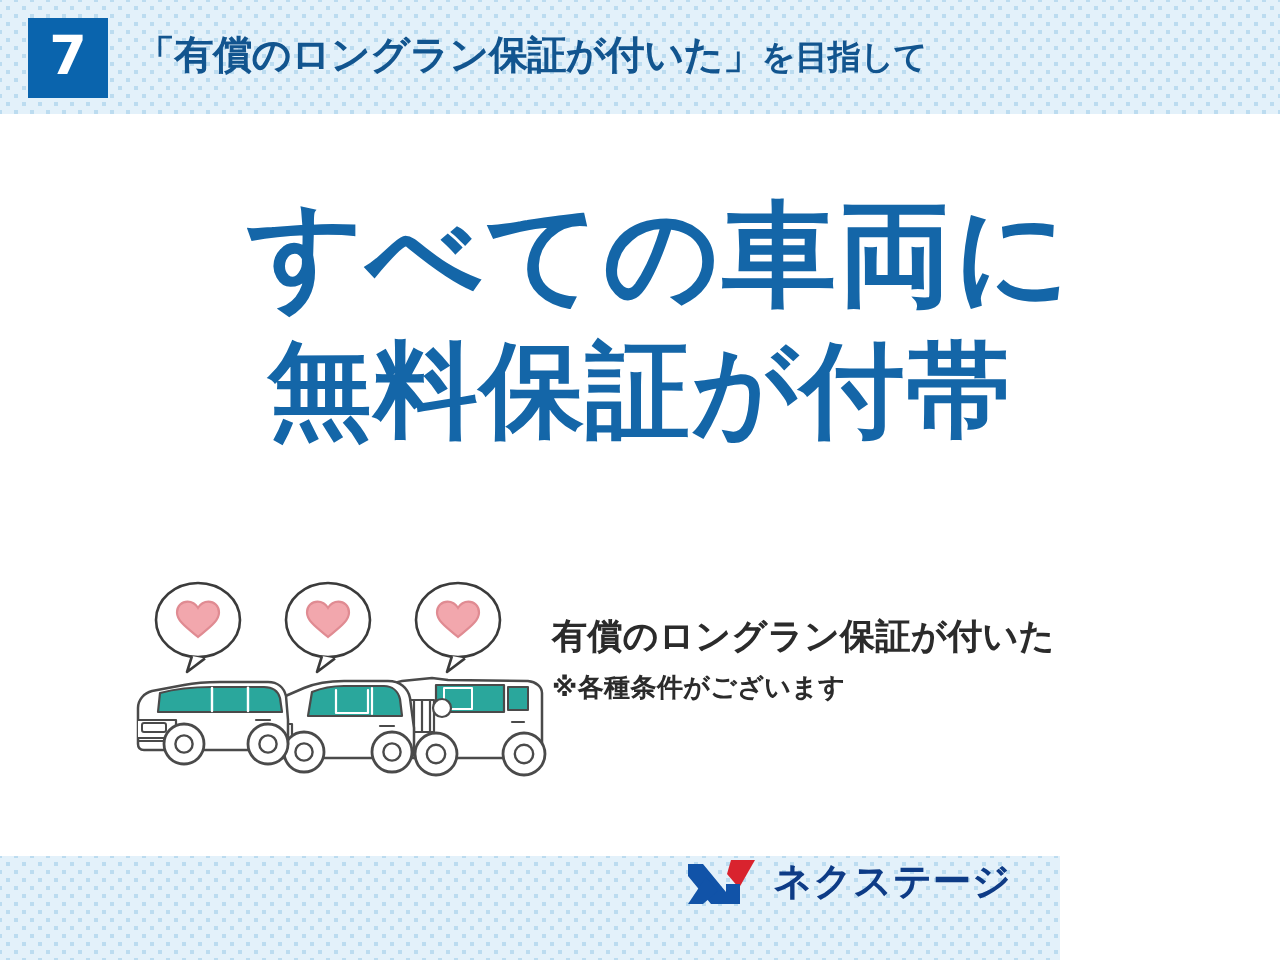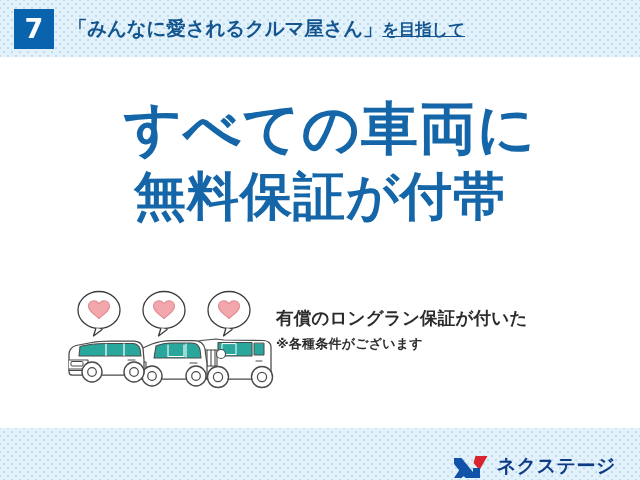--- a/index.html
+++ b/index.html
@@ -64,21 +64,20 @@
     margin-left: 14px;
     color: #12558f;
     font-size: 19.5px;
     font-weight: bold;
     letter-spacing: -0.2px;
     white-space: nowrap;
     line-height: 1;
   }
   .header-title .small {
     font-size: 16.5px;
-    text-decoration: underline;
   }
 
   
   .headline {
     position: absolute;
     left: 0;
     top: 96px;
     width: 640px;
     text-align: center;
     color: #1466a8;
@@ -135,26 +134,25 @@
     letter-spacing: 0.2px;
     white-space: nowrap;
     margin-top: 2px;
   }
 
   
   .footer {
     position: absolute;
     left: 0;
     top: 428px;
-    width: 640px;
+    width: 530px;
     height: 52px;
     display: flex;
-    align-items: flex-end;
+    align-items: flex-start;
     justify-content: flex-end;
-    font-family: Liberation Mono, monospace;
   }
   .brand {
     display: flex;
     align-items: center;
     margin-right: 24px;
   }
   .brand-mark {
     width: 36px;
     height: 26px;
     display: block;
@@ -169,21 +167,21 @@
     white-space: nowrap;
   }
 </style>
 </head>
 <body>
 
 <div class="slide">
 
   <div class="header dots">
     <div class="num-badge">7</div>
-    <div class="header-title"><span>「みんなに愛されるクルマ屋さん」</span><span class="small">を目指して</span></div>
+    <div class="header-title"><span>「有償のロングラン保証が付いた」</span><span class="small">を目指して</span></div>
   </div>
 
   <div class="headline">
     <span class="l1">すべての車両に</span>
     <span class="l2">無料保証が付帯</span>
   </div>
 
   <div class="lower">
 
     <div class="cars-wrap">

